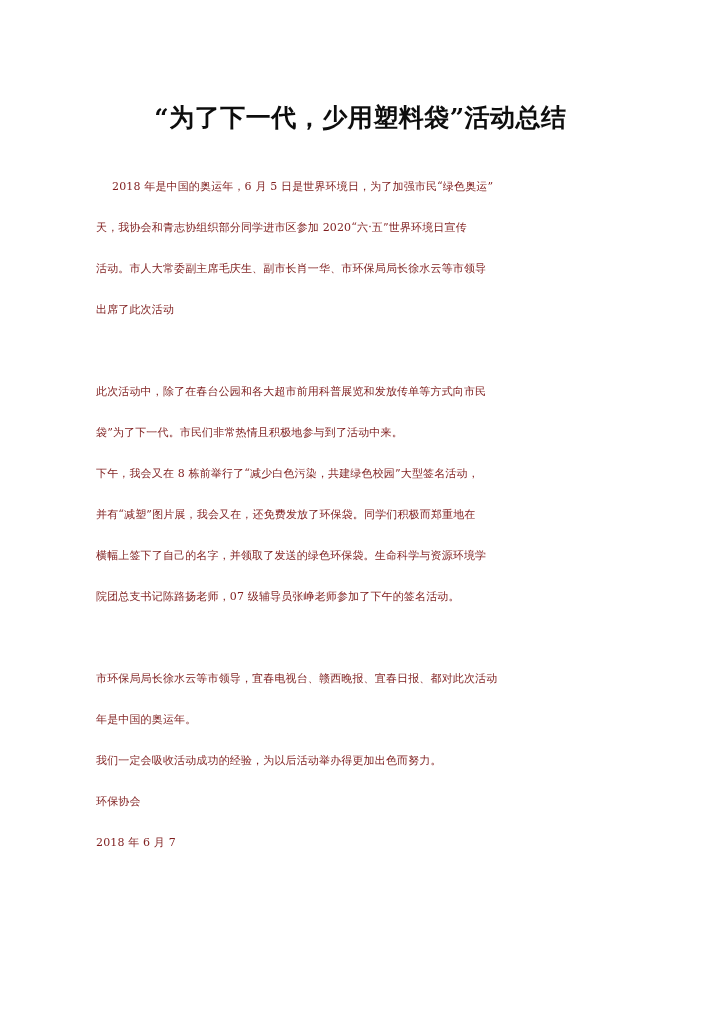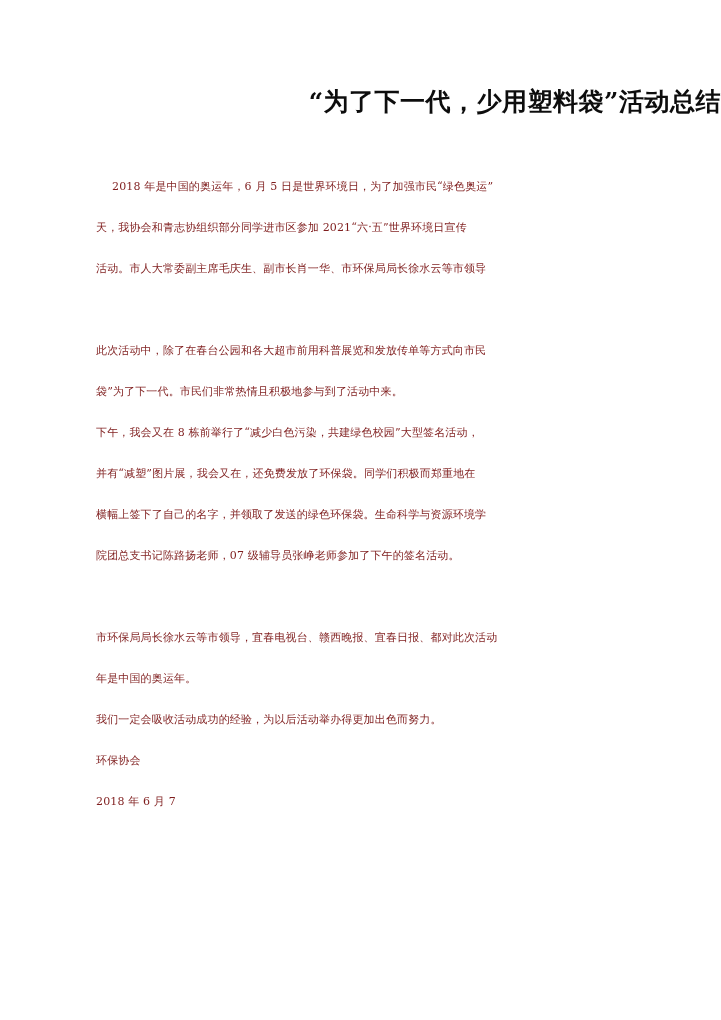--- a/index.html
+++ b/index.html
@@ -16,23 +16,23 @@
     position: relative;
     width: 721px;
     height: 1020px;
     background: #ffffff;
     overflow: hidden;
     box-sizing: border-box;
   }
   .doc-title {
     position: absolute;
     left: 0;
-    top: 68px;
+    top: 84px;
     width: 721px;
-    text-align: right;
+    text-align: center;
     font-size: 25px;
     font-weight: bold;
     letter-spacing: 0.5px;
     color: #0d0d0d;
     font-family: "DejaVu Serif", "Liberation Serif", serif;
   }
   .body-block {
     position: absolute;
     left: 96px;
     width: 530px;
@@ -61,22 +61,23 @@
 <body>
 
 <div class="page">
 
   <h1 class="doc-title">“为了下一代，少用塑料袋”活动总结</h1>
 
   <div class="body-block">
 
     <div class="para">
       <span class="line indent">2018 年是中国的奥运年，6 月 5 日是世界环境日，为了加强市民“绿色奥运”</span>
-      <span class="line">天，我协会和青志协组织部分同学进市区参加 2021“六·五”世界环境日宣传</span>
+      <span class="line">天，我协会和青志协组织部分同学进市区参加 2020“六·五”世界环境日宣传</span>
       <span class="line">活动。市人大常委副主席毛庆生、副市长肖一华、市环保局局长徐水云等市领导</span>
+      <span class="line">出席了此次活动</span>
     </div>
 
     <div class="gap-block"></div>
 
     <div class="para">
       <span class="line">此次活动中，除了在春台公园和各大超市前用科普展览和发放传单等方式向市民</span>
       <span class="line">袋”为了下一代。市民们非常热情且积极地参与到了活动中来。</span>
     </div>
 
     <div class="para">

